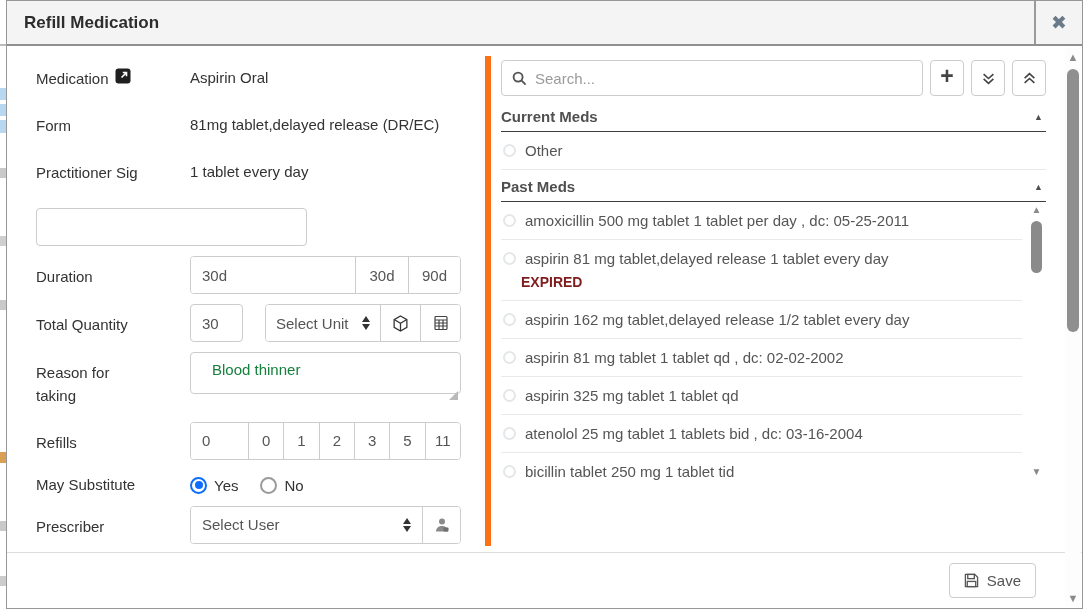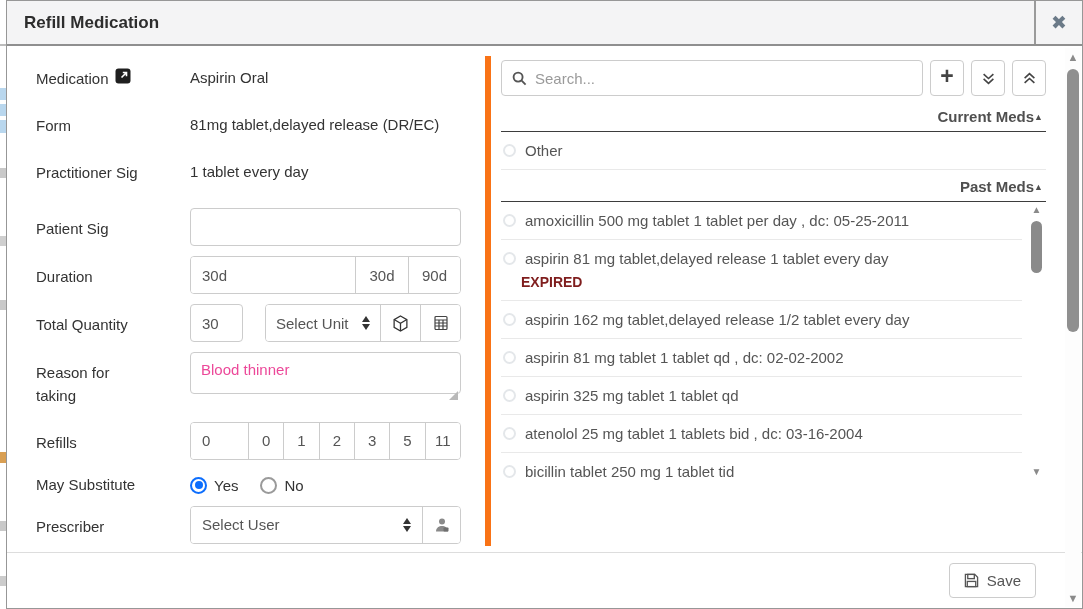--- a/index.html
+++ b/index.html
@@ -45,21 +45,21 @@
     overflow:hidden; background:#fff; }
   .icell { border-left:1px solid #ccc; display:flex; align-items:center;
     justify-content:center; font-size:15px; color:#555; background:#fff; }
   .icell:first-child { border-left:none; }
   .icell-input { border:none; outline:none; padding:0 11px; font-size:15px; color:#555;
     font-family:"Liberation Sans","DejaVu Sans",sans-serif; min-width:0; }
   .qbtn { cursor:pointer; }
 
   .reason-wrap { position:relative; }
   .reason-ta { width:271px; height:42px; border:1px solid #ccc; border-radius:4px;
-    padding:8px 10px; font-size:15px; color:#ec4899; resize:none;
+    padding:8px 21px; font-size:15px; color:#15803d; resize:none;
     font-family:"Liberation Sans","DejaVu Sans",sans-serif; }
   .reason-wrap::after { content:""; position:absolute; right:3px; bottom:8px;
     width:0; height:0; border-bottom:9px solid #b9b9b9; border-left:9px solid transparent; }
 
   .radio-row { display:flex; align-items:center; gap:22px; padding-top:7px; }
   .radio-opt { display:flex; align-items:center; gap:7px; font-size:15px; color:#333; cursor:pointer; }
   .rdot { width:17px; height:17px; border-radius:50%; border:2px solid #9a9a9a;
     background:#fff; position:relative; }
   .rdot.on { border-color:#0d6efd; }
   .rdot.on::after { content:""; position:absolute; left:2.5px; top:2.5px;
@@ -79,21 +79,21 @@
     display:flex; align-items:center; padding:0 10px; gap:8px; background:#fff; }
   .search-box input { border:none; outline:none; flex:1; font-size:15px; color:#555;
     font-family:"Liberation Sans","DejaVu Sans",sans-serif; }
   .search-box input::placeholder { color:#9a9a9a; }
   .tb-btn { width:34px; height:36px; border:1px solid #ccc; border-radius:4px;
     background:#fff; display:flex; align-items:center; justify-content:center;
     cursor:pointer; color:#444; }
   .tb-btn.plus { font-size:23px; font-weight:bold; padding-bottom:3px; }
 
   .sec-hdr { margin-top:12px; padding-bottom:6px; border-bottom:1px solid #3d3d3d;
-    display:flex; align-items:center; justify-content:flex-end;
+    display:flex; align-items:center; justify-content:space-between;
     font-size:15px; font-weight:bold; color:#4f4f4f; cursor:pointer; }
   .tri-up { font-size:9px; color:#4f4f4f; padding-right:3px; }
 
   .med-item { display:flex; align-items:flex-start; gap:9px; padding:10px 2px;
     border-bottom:1px solid #e9e9e9; font-size:15px; color:#555; cursor:pointer; }
   .med-circle { width:13px; height:13px; border-radius:50%; border:2px solid #e4e7ea;
     flex:none; margin-top:2px; }
   .badge-expired { margin:7px 0 0 20px; font-size:14px; font-weight:bold; color:#7f1d1d; }
 
   .past-list { position:relative; height:278px; overflow:hidden; padding-right:24px; }
@@ -173,23 +173,20 @@
       </div>
 
       <div class="frow frow-static">
         <div class="flabel">
             <span>Practitioner Sig</span>
           </div>
         <div class="fvalue">1 tablet every day</div>
       </div>
 
       <div class="frow">
-        <div class="flabel">
-            <span>Patient Sig</span>
-          </div>
         <div class="fctrl">
           <input class="tinput" value="" style="">
         </div>
       </div>
 
       <div class="frow">
         <div class="flabel">
             <span>Duration</span>
           </div>
         <div class="fctrl">

